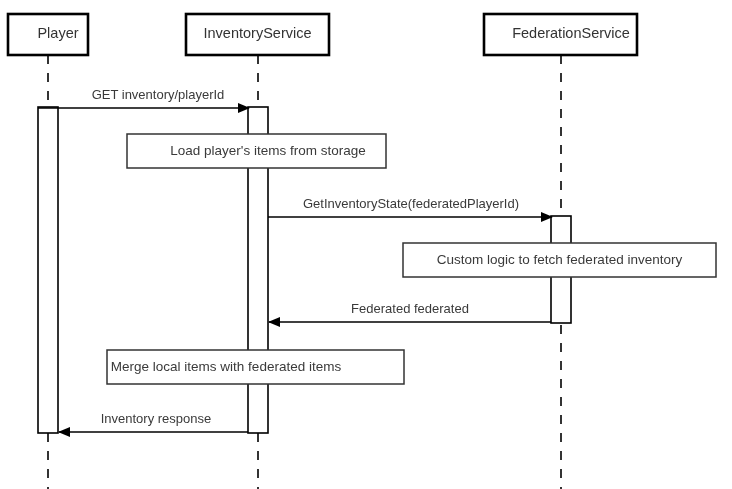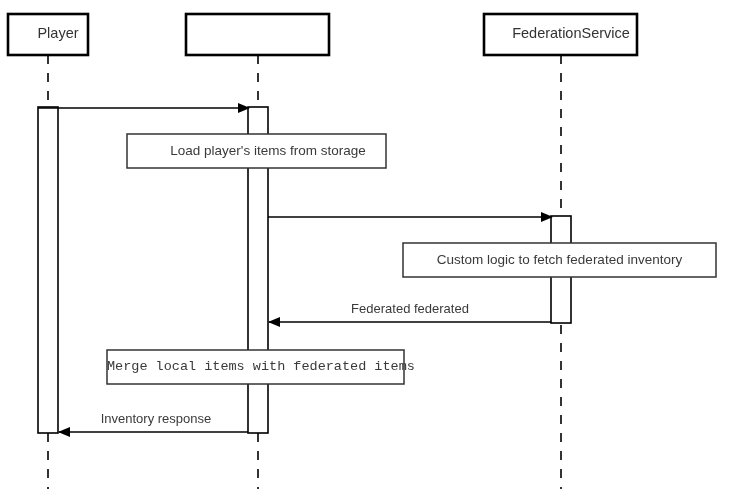--- a/index.html
+++ b/index.html
@@ -90,28 +90,31 @@
 
     <g>
       <rect x="127" y="134" width="259" height="34" fill="#ffffff" stroke="#333333" stroke-width="1.5"></rect>
       <rect x="403" y="243" width="313" height="34" fill="#ffffff" stroke="#333333" stroke-width="1.5"></rect>
       <rect x="107" y="350" width="297" height="34" fill="#ffffff" stroke="#333333" stroke-width="1.5"></rect>
     </g>
   </svg>
 
   <div class="participant-label" style="left:8px; top:25px; width:100px;">Player</div>
 
+  <div class="participant-label" style="left:186px; top:25px; width:143px;">InventoryService</div>
 
   <div class="participant-label" style="left:484px; top:25px; width:174px;">FederationService</div>
 
+  <div class="message-label" style="left:78px; top:87px; width:160px;">GET inventory/playerId</div>
 
+  <div class="message-label" style="left:285px; top:196px; width:252px;">GetInventoryState(federatedPlayerId)</div>
 
   <div class="message-label" style="left:342px; top:301px; width:136px;">Federated federated</div>
 
   <div class="message-label" style="left:88px; top:411px; width:136px;text-align:center;">Inventory response</div>
 
   <div class="note-label" style="left:127px; top:143px; width:282px;">Load player's items from storage</div>
 
   <div class="note-label" style="left:403px; top:252px; width:313px;">Custom logic to fetch federated inventory</div>
 
-  <div class="note-label" style="left:107px; top:359px; width:238px;font-family:Liberation Mono, monospace;">Merge local items with federated items</div>
+  <div class="note-label" style="left:107px; top:359px; width:238px;">Merge local items with federated items</div>
 
 </div>
 
 </body></html>

